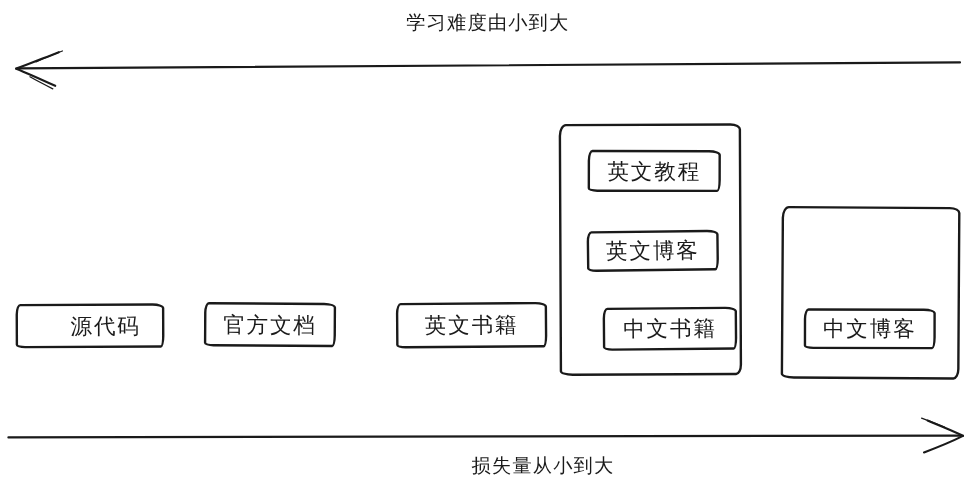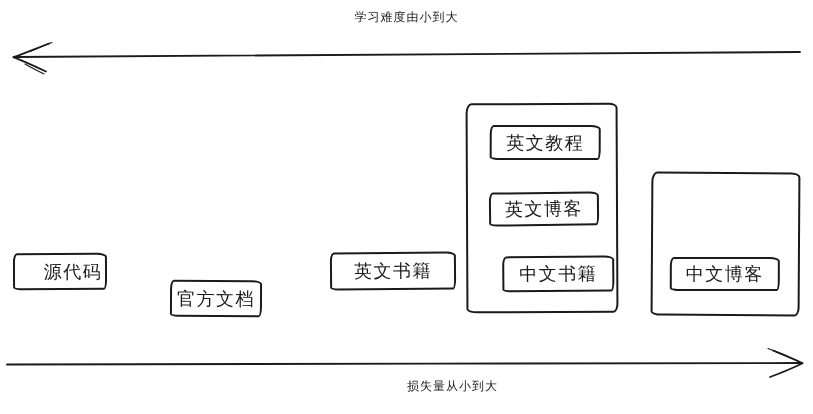--- a/index.html
+++ b/index.html
@@ -14,21 +14,21 @@
     background: #ffffff;
     font-family: "DejaVu Sans", "Liberation Sans", sans-serif;
     color: #1a1a1a;
     overflow: hidden;
   }
   .axis-label {
     position: absolute;
     left: 0;
     width: 100%;
     text-align: center;
-    font-size: 12px;
+    font-size: 16px;
     letter-spacing: 1px;
     color: #1a1a1a;
   }
   .top-axis-label { top: 9px; }
   .bottom-axis-label { top: 378px; margin-left: 46px; }
   .arrow-svg {
     position: absolute;
     left: 0;
     top: 0;
     width: 813px;
@@ -53,22 +53,22 @@
     box-sizing: border-box;
     border: 2px solid #1a1a1a;
     border-radius: 6px 9px 5px 11px / 10px 5px 9px 4px;
     background: #ffffff;
   }
   .r-a { transform: rotate(-0.45deg); }
   .r-b { transform: rotate(0.35deg); }
   .r-c { transform: rotate(-0.25deg); }
 
   
-  .box-source   { left: 13px;  top: 253px; width: 94px; height: 37px; padding-left: 26px; }
-  .box-docs     { left: 170px; top: 252px; width: 92px; height: 37px; margin-top: 28px; }
+  .box-source   { left: 13px;  top: 253px; width: 124px; height: 37px; padding-left: 26px; }
+  .box-docs     { left: 170px; top: 252px; width: 110px; height: 37px; }
   .box-enbooks  { left: 330px; top: 252px; width: 126px; height: 38px; }
 
   
   .group-1 { left: 466px; top: 103px; width: 152px; height: 210px; }
   .g1-i0 { left: 22px; top: 20px;  width: 111px; height: 35px; }
   .g1-i1 { left: 21px; top: 87px;  width: 110px; height: 34px; }
   .g1-i2 { left: 18px; top: 151px; width: 112px; height: 36px; margin-left: 16px; }
 
   
   .group-2 { left: 651px; top: 172px; width: 149px; height: 144px; }

